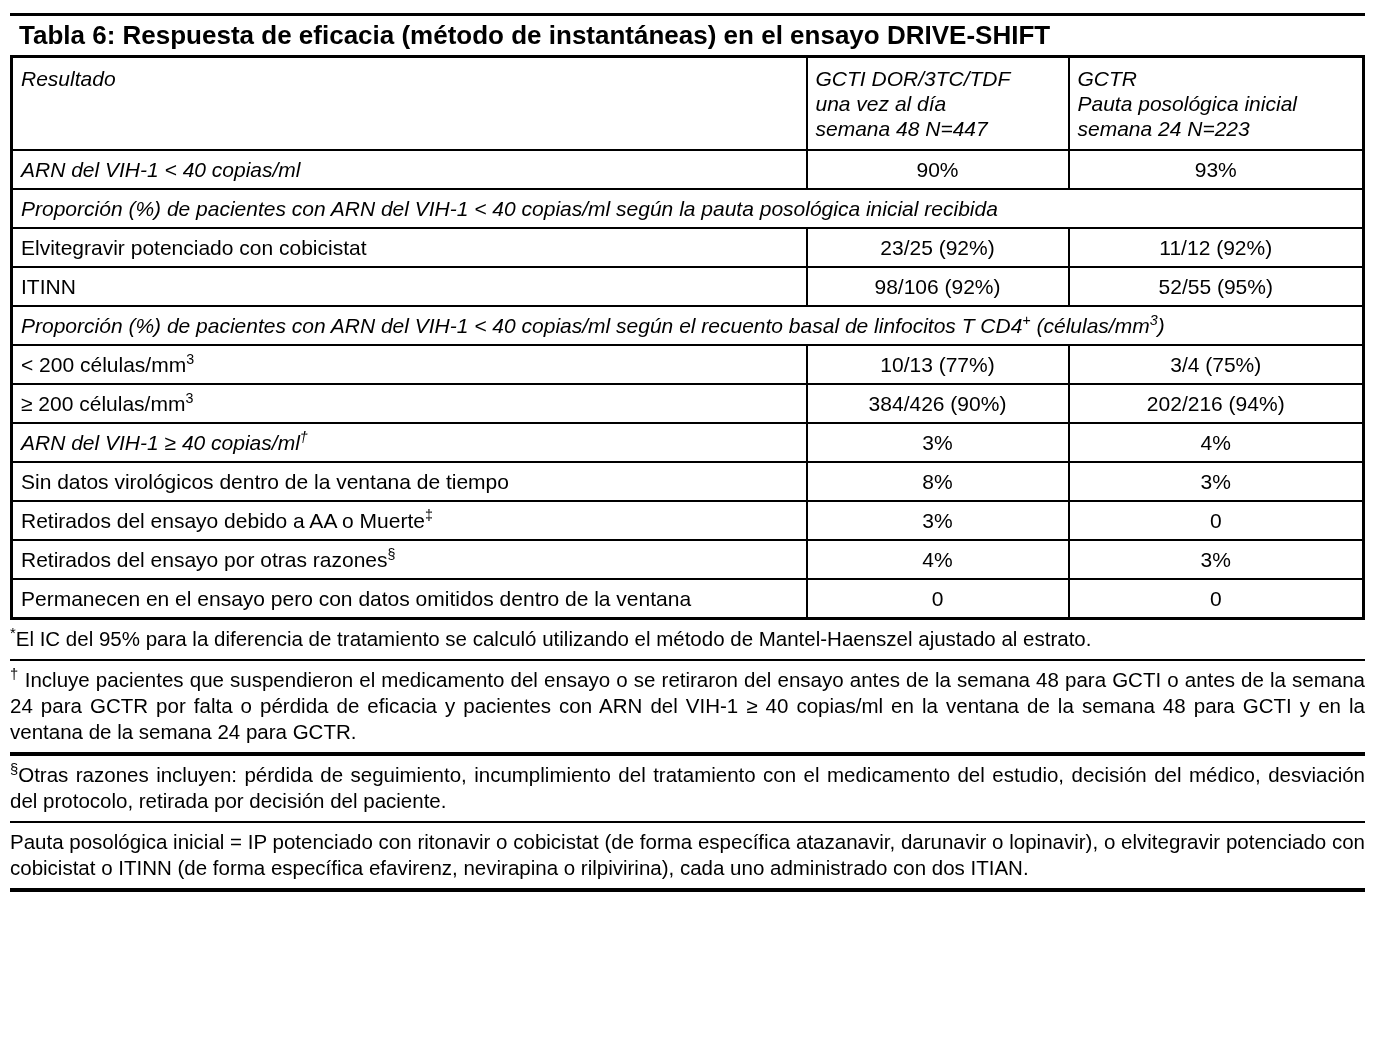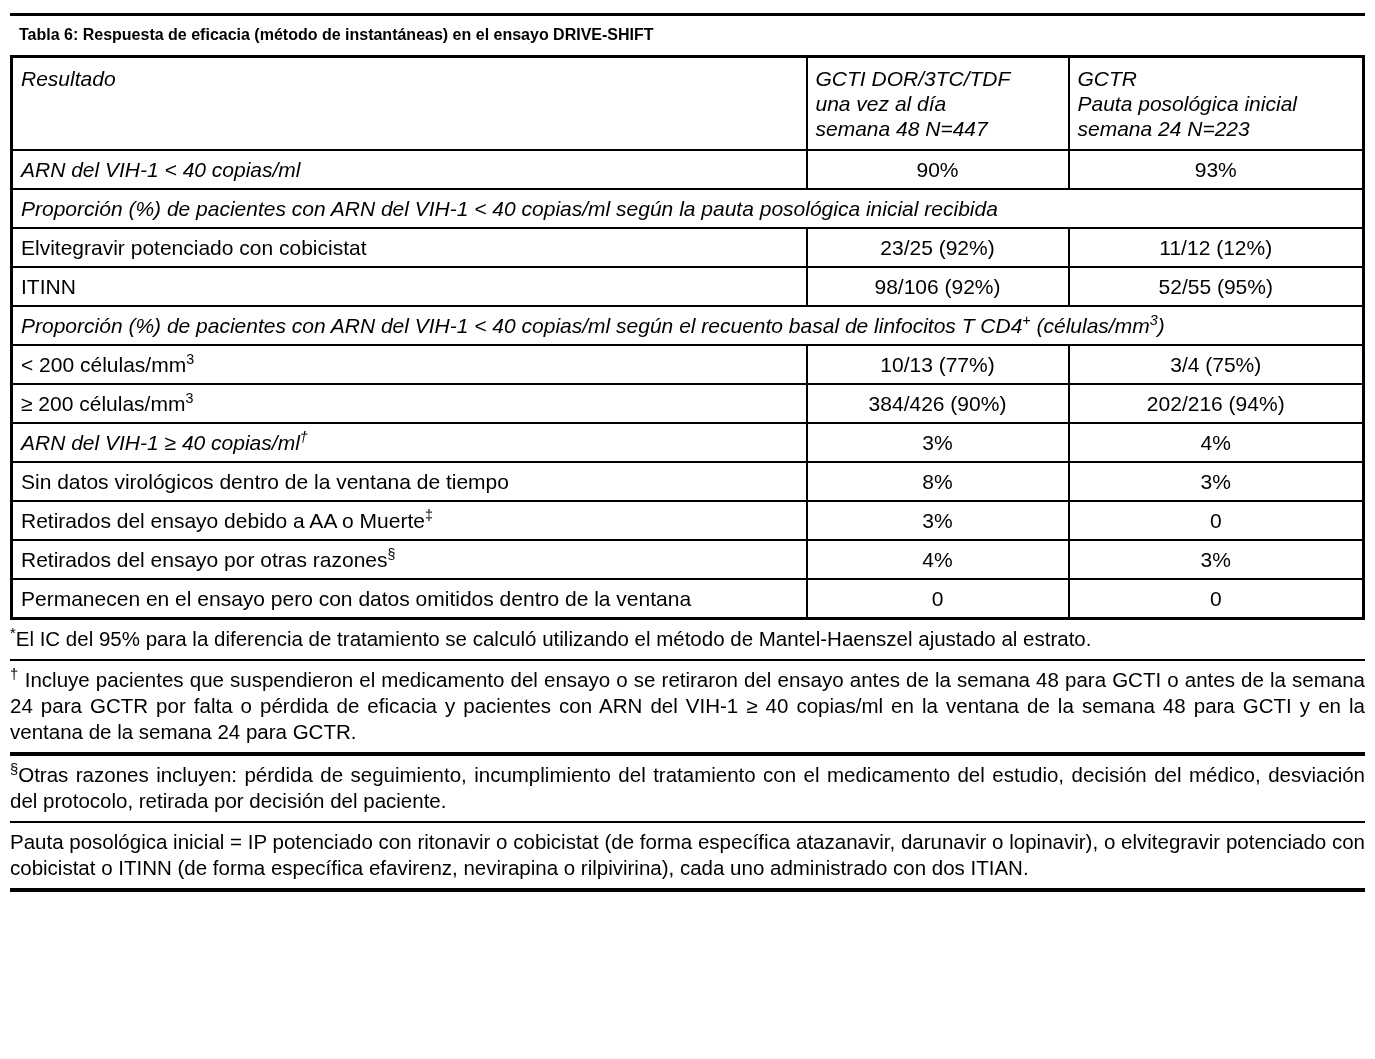--- a/index.html
+++ b/index.html
@@ -8,21 +8,21 @@
     width: 1375px; height: 1059px;
     background: #ffffff;
     color: #000000;
     font-family: "Liberation Sans", sans-serif;
     overflow: hidden;
   }
   .page { padding: 0 10px; }
   .top-rule { margin-top: 13px; height: 3px; background: #000; }
   .title {
     font-weight: bold;
-    font-size: 16px;
+    font-size: 26px;
     line-height: 24px;
     padding: 7px 0 8px 9px;
   }
   table.eff {
     width: 100%;
     border-collapse: collapse;
     table-layout: fixed;
     border: 3px solid #000;
     padding-left: 37px;
   }
@@ -86,21 +86,21 @@
           <td class="lbl it"><span>ARN del VIH-1 &lt; 40 copias/ml</span></td>
           <td class="val">90%</td>
           <td class="val">93%</td>
         </tr>
         <tr>
           <td colspan="3" class="section"><span>Proporción (%) de pacientes con ARN del VIH-1 &lt; 40 copias/ml según la pauta posológica inicial recibida</span></td>
         </tr>
         <tr>
           <td class="lbl"><span>Elvitegravir potenciado con cobicistat</span></td>
           <td class="val">23/25 (92%)</td>
-          <td class="val">11/12 (12%)</td>
+          <td class="val">11/12 (92%)</td>
         </tr>
         <tr>
           <td class="lbl"><span>ITINN</span></td>
           <td class="val">98/106 (92%)</td>
           <td class="val">52/55 (95%)</td>
         </tr>
         <tr>
           <td colspan="3" class="section"><span>Proporción (%) de pacientes con ARN del VIH-1 &lt; 40 copias/ml según el recuento basal de linfocitos T CD4</span><sup>+</sup><span> (células/mm</span><sup>3</sup><span>)</span></td>
         </tr>
         <tr>

